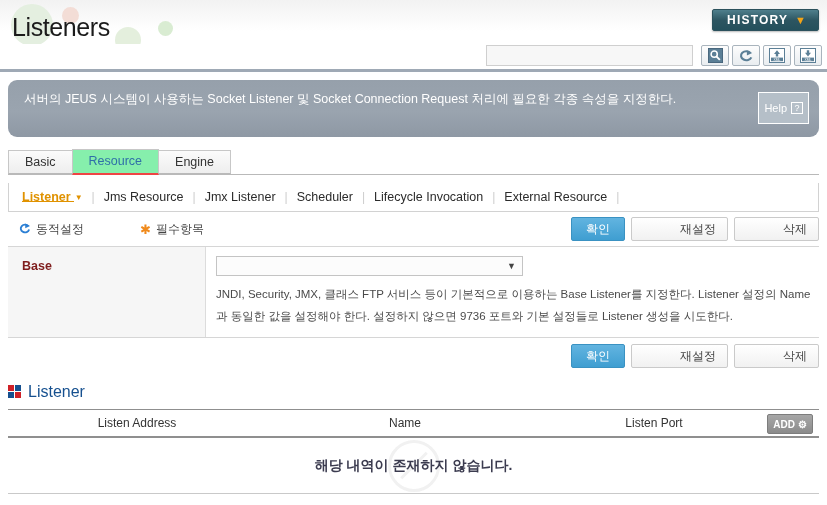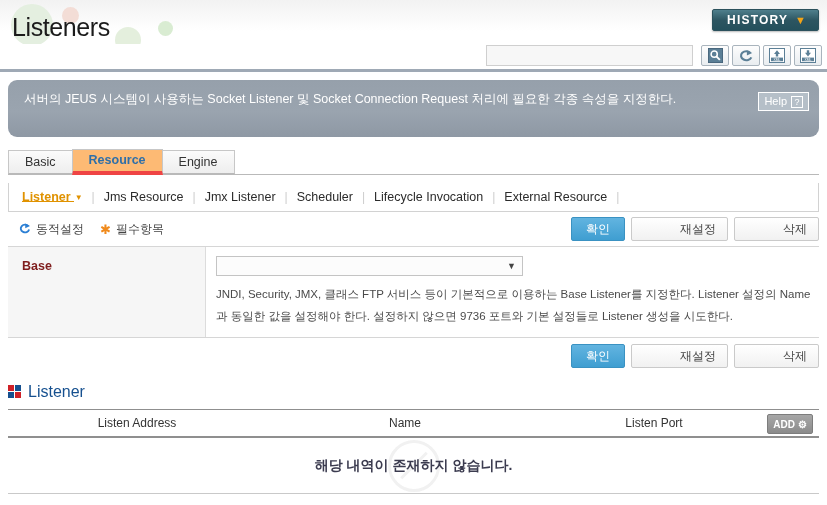--- a/index.html
+++ b/index.html
@@ -89,21 +89,21 @@
     background: linear-gradient(to bottom, #96a0ab 0%, #9aa4af 55%, #8e98a4 100%);
     border-radius: 9px;
     color: #ffffff;
     padding: 10px 96px 0 16px;
     font-size: 12.5px;
     line-height: 19px;
   }
   .help-btn {
     position: absolute;
     right: 10px; top: 12px;
-    height: 19px;
+    height: 32px;
     padding: 0 5px;
     display: flex; align-items: center; gap: 4px;
     background: #b5bfc8;
     border: 1px solid #ffffff;
     color: #ffffff;
     font-size: 11px;
     cursor: pointer;
   }
   .help-q {
     display: inline-block;
@@ -128,24 +128,24 @@
     display: flex; align-items: center;
     font-size: 12.5px;
     color: #333333;
     background: linear-gradient(to bottom, #fbfbfb, #eeeeee);
     border: 1px solid #c7c7c7;
     border-bottom: 1px solid #b9b9b9;
     margin-right: -1px;
     cursor: pointer;
   }
   .tab.active {
-    background: #fdba74;
+    background: #86efac;
     color: #2f6fa8;
-    font-weight: bold;
-    border-bottom: 4px solid #ef4444;
+    font-weight: normal;
+    border-bottom: 2px solid #ef4444;
     height: 26px;
     position: relative; z-index: 2;
   }
 
   
   .subnav {
     margin: 0 8px;
     height: 29px;
     display: flex; align-items: center;
     border: 1px solid #d2d2d2;
@@ -171,20 +171,21 @@
   .caret { font-size: 8px; color: #e09200; }
   .sep { color: #cdcdcd; font-size: 12px; }
 
   
   .actionrow {
     position: relative;
     margin: 0 8px;
     height: 34px;
     display: flex; align-items: center;
     padding-left: 10px;
+    gap: 40px;
   }
   .legend { display: flex; align-items: center; gap: 5px; margin-right: 16px; font-size: 12px; color: #444; }
   .dyn-ico {
     width: 13px; height: 13px;
     display: flex; align-items: center; justify-content: center;
     color: #2b7fd4; font-size: 13px; line-height: 1;
   }
   .req-ico { color: #f08a1c; font-size: 13px; line-height: 1; }
   .btnset { position: absolute; right: 0; top: 5px; display: flex; gap: 6px; }
   .btn {

